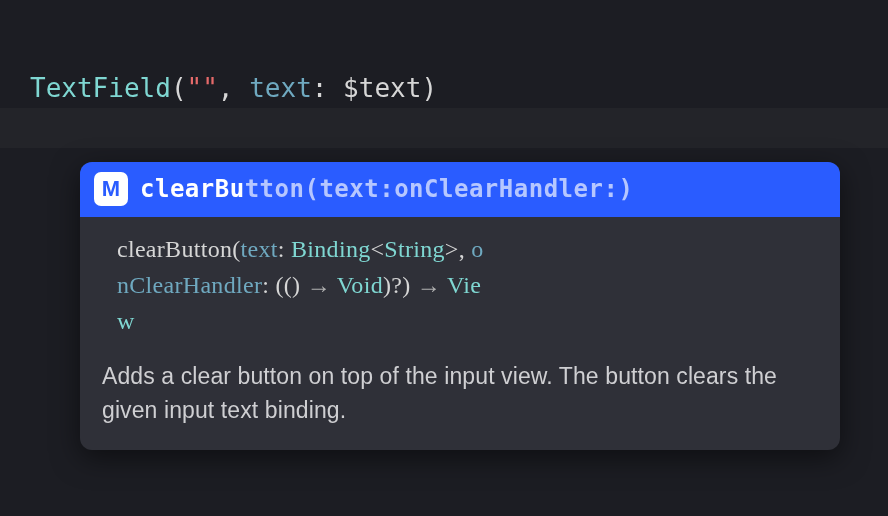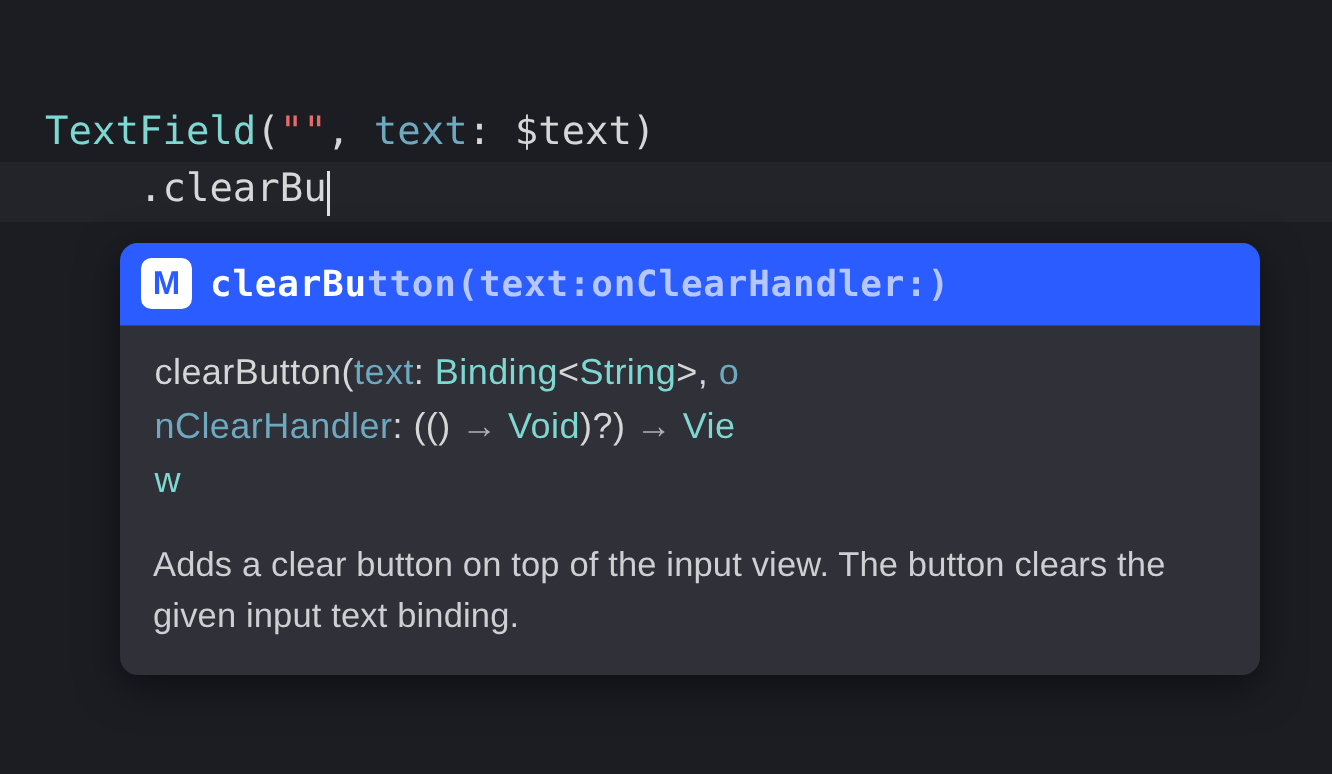--- a/index.html
+++ b/index.html
@@ -87,23 +87,23 @@
 
   .sel-text {
     font-family: "SF Mono","Menlo","Monaco","Consolas",monospace;
     font-weight: 600;
     letter-spacing: 0.5px;
   }
   .sel-strong { color: #ffffff; }
   .sel-dim    { color: #b6c7ff; }
 
   .popup-detail {
-    padding: 14px 22px 10px 23px;
+    padding: 14px 22px 10px 37px;
     line-height: 1.5;
-    font-family: Liberation Sans, sans-serif;
+    font-family: Liberation Serif, serif;
     letter-spacing: 0.3px;
   }
   .dt-name  { color: #d6d6d6; }
   .dt-label { color: #6fa9c0; }
   .dt-type  { color: #7fd7d2; }
   .dt-punc  { color: #d6d6d6; }
   .dt-dim   { color: #b0b0b0; }
 
   .popup-doc {
     padding: 10px 38px 22px 22px;
@@ -116,21 +116,20 @@
 </style>
 </head>
 <body>
 
 <div class="editor">
 
   <div class="highlight-line"></div>
 
   <div class="code-line"><span class="tok-type">TextField</span><span class="tok-punc">(</span><span class="tok-str">""</span><span class="tok-punc">, </span><span class="tok-label">text</span><span class="tok-punc">: </span><span class="tok-var">$</span><span class="tok-var">text</span><span class="tok-punc">)</span></div>
 
-  <div class="code-line"><span class="tok-punc">    </span><span class="tok-punc">.</span><span class="tok-method">clearBu</span><span class="cursor"></span></div>
 
   <div class="popup">
 
     <div class="popup-selected">
       <div class="m-badge">M</div>
       <div class="sel-text"><span class="sel-strong">clearBu</span><span class="sel-dim">tton(text:onClearHandler:)</span></div>
     </div>
 
     <div class="popup-detail"><span class="dt-name">clearButton</span><span class="dt-punc">(</span><span class="dt-label">text</span><span class="dt-punc">: </span><span class="dt-type">Binding</span><span class="dt-punc">&lt;</span><span class="dt-type">String</span><span class="dt-punc">&gt;</span><span class="dt-punc">, </span><span class="dt-label">o</span><br><span class="dt-label">nClearHandler</span><span class="dt-punc">: </span><span class="dt-punc">((</span><span class="dt-punc">) </span><span class="dt-dim">→</span><span class="dt-punc"> </span><span class="dt-type">Void</span><span class="dt-punc">)?</span><span class="dt-punc">) </span><span class="dt-dim">→</span><span class="dt-punc"> </span><span class="dt-type">Vie</span><br><span class="dt-type">w</span></div>
 

